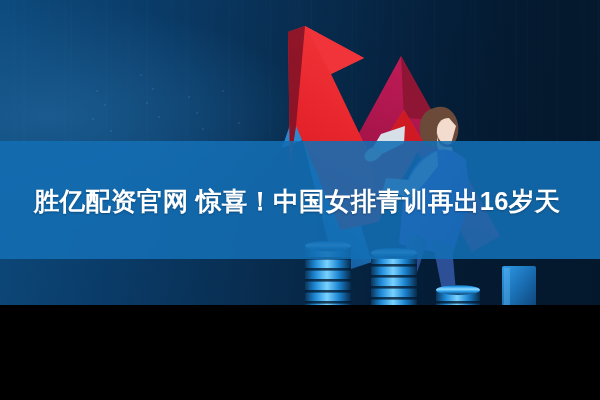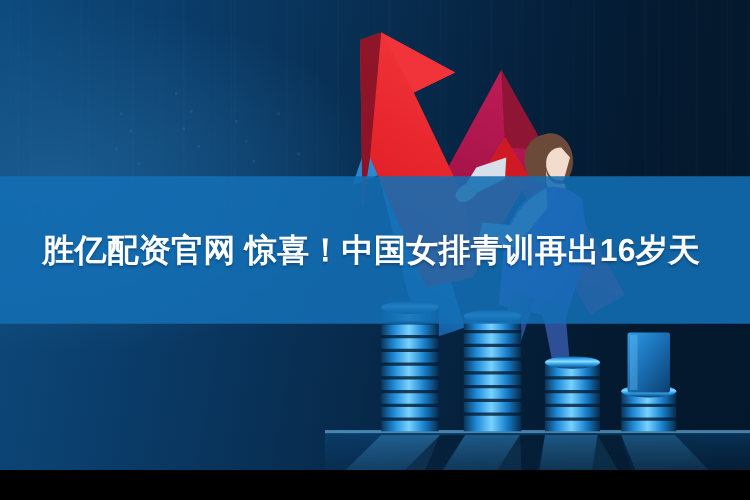--- a/index.html
+++ b/index.html
@@ -3,21 +3,21 @@
 <meta charset="utf-8">
 <style>
   html, body {
     margin: 0;
     padding: 0;
     background: #000;
   }
   #stage {
     position: relative;
     width: 600px;
-    height: 376px;
+    height: 305px;
     overflow: hidden;
     font-family: "Liberation Sans", "DejaVu Sans", sans-serif;
     background: #0b2a4a;
   }
 
   
   .bg-base {
     position: absolute;
     inset: 0;
     background:

